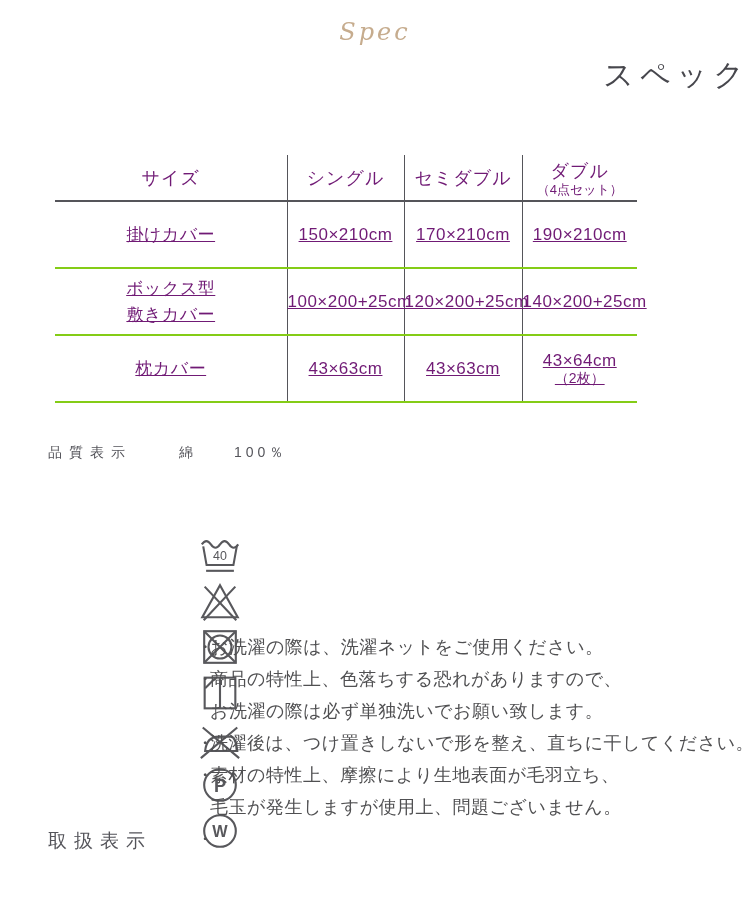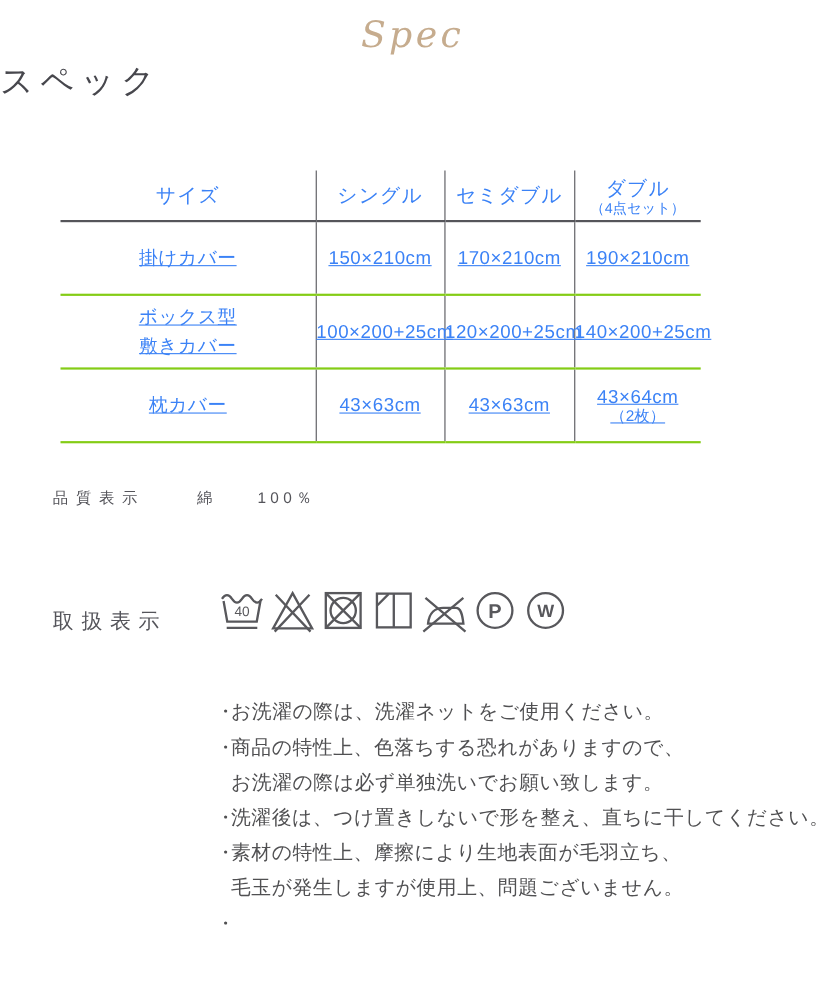--- a/index.html
+++ b/index.html
@@ -3,30 +3,30 @@
 <meta charset="utf-8">
 <style>
   html,body{margin:0;padding:0;}
   body{
     width:750px;height:900px;background:#ffffff;position:relative;overflow:hidden;
     font-family:"Liberation Sans","DejaVu Sans",sans-serif;color:#4d4d4f;
   }
   .script-heading{
     position:absolute;top:12px;left:0;width:750px;text-align:center;
     font-family:"DejaVu Serif",serif;font-style:italic;
-    font-size:33px;color:#c6ac8e;letter-spacing:3px;line-height:40px;
+    font-size:24px;color:#c6ac8e;letter-spacing:3px;line-height:40px;
   }
   .page-title{
-    position:absolute;top:55px;left:0;width:750px;text-align:left;
+    position:absolute;top:55px;left:0;width:750px;text-align:right;
     font-family:"DejaVu Serif",serif;font-size:30px;color:#47474d;
     letter-spacing:6px;line-height:40px;
   }
   table.spec{
     position:absolute;left:55px;top:155px;width:582px;
-    border-collapse:collapse;table-layout:fixed;color:#3b82f6;
+    border-collapse:collapse;table-layout:fixed;color:#701a75;
   }
   table.spec th,table.spec td{
     text-align:center;vertical-align:middle;font-weight:normal;padding:0;
   }
   table.spec thead th{
     height:45px;font-size:18px;letter-spacing:1px;
     border-bottom:2px solid #55555a;
   }
   table.spec tbody td{
     height:65px;font-size:17px;letter-spacing:0.5px;
@@ -45,21 +45,21 @@
     position:absolute;left:48px;top:444px;display:flex;align-items:center;
     font-size:14px;color:#54545a;
   }
   .quality .q-label{letter-spacing:7px;}
   .quality .q-material{margin-left:47px;letter-spacing:2px;}
   .quality .q-value{margin-left:39px;letter-spacing:4px;}
   .care{
     position:absolute;left:48px;top:532px;display:flex;align-items:flex-end;
   }
   .care .c-label{font-size:19px;letter-spacing:7px;color:#54545a;margin-top:8px;}
-  .care-icons{display:flex;gap:0;margin-left:45px;}
+  .care-icons{display:flex;gap:0;margin-left:45px;flex-direction:column;}
   .care-icon{width:46px;height:46px;display:block;}
   .care-icon .st{fill:none;stroke:#58585c;stroke-width:2.2;stroke-linecap:butt;stroke-linejoin:miter;}
   .care-icon text{fill:#58585c;stroke:none;font-family:"Liberation Sans",sans-serif;}
   .notes{
     position:absolute;left:196px;top:631px;
     font-size:18px;line-height:32px;color:#505052;letter-spacing:0.5px;
   }
   .note-line{display:flex;}
   .note-bullet{width:14px;flex:0 0 14px;}
   .note-text{white-space:nowrap;}

